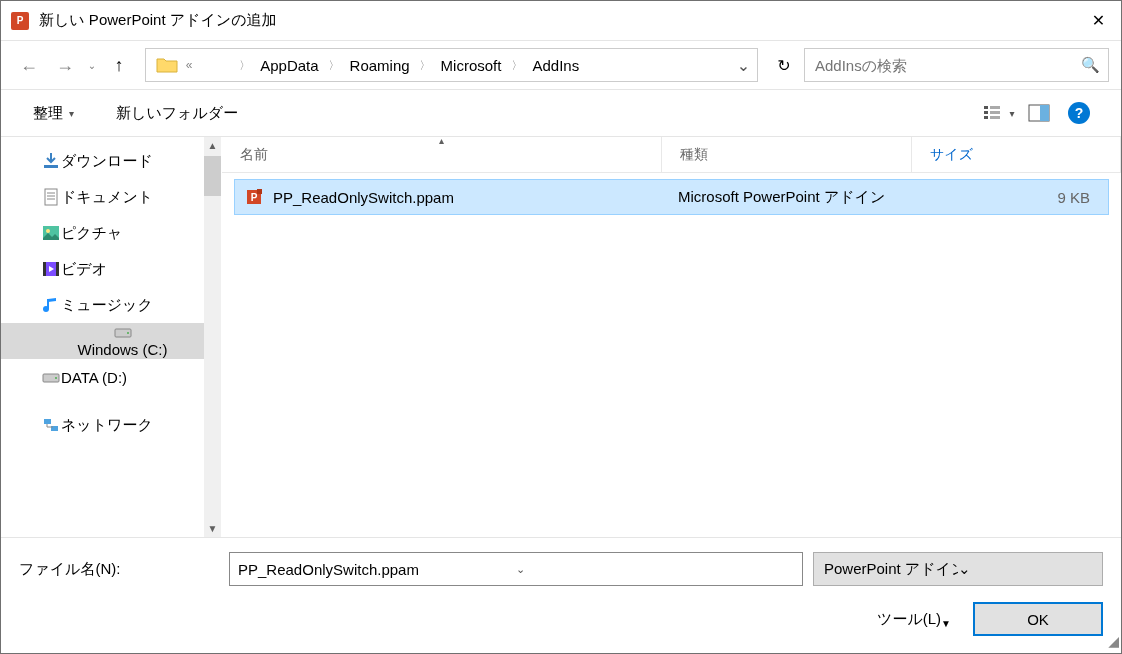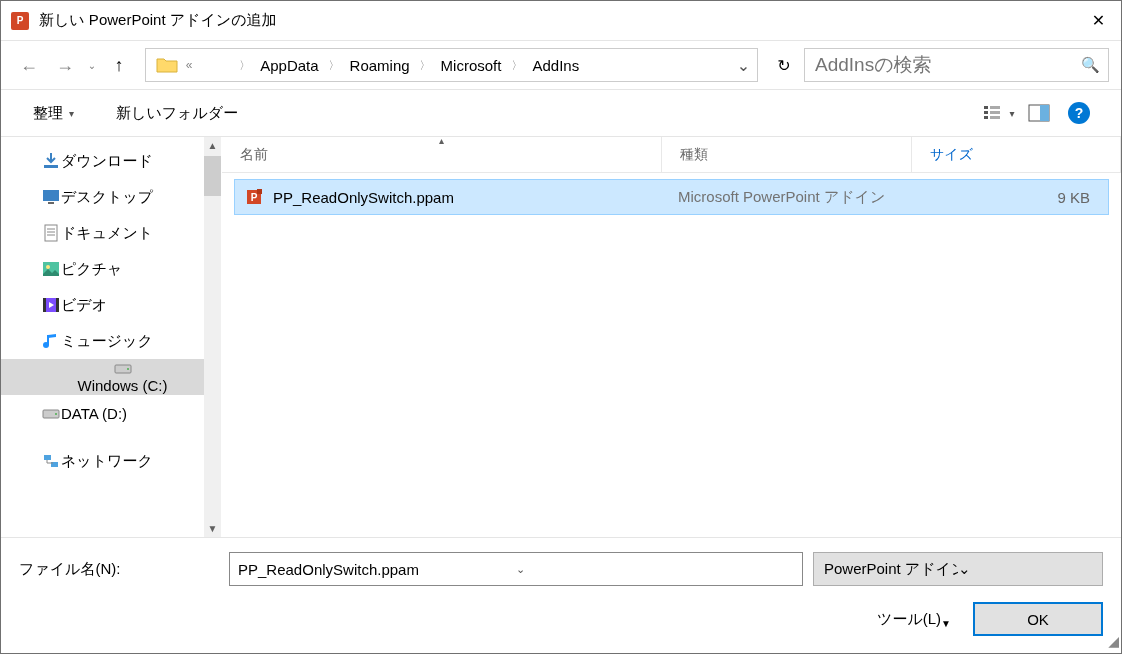--- a/index.html
+++ b/index.html
@@ -15,21 +15,21 @@
 .nav-btn.enabled { color: #000; }
 .nav-drop { width: 14px; color: #808080; font-size: 10px; display: flex; align-items: center; justify-content: center; height: 32px; }
 .addr-box { flex: 1; height: 34px; border: 1px solid #ccc; display: flex; align-items: center; margin: 0 6px; background: #fff; }
 .folder-ico { width: 22px; height: 18px; margin: 0 6px 0 10px; display: inline-block; }
 .chev { width: 10px; text-align: center; color: #888; font-size: 12px; }
 .crumb { padding: 0 6px; font-size: 15px; color: #000; height: 100%; display: flex; align-items: center; }
 .crumb-sep { color: #808080; padding: 0 4px; font-size: 11px; }
 .addr-drop { width: 28px; height: 100%; display: flex; align-items: center; justify-content: center; color: #555; border-left: 1px solid transparent; }
 .refresh-btn { width: 32px; display: flex; align-items: center; justify-content: center; color: #000; height: 34px; }
 .search-box { width: 305px; height: 34px; border: 1px solid #ccc; display: flex; align-items: center; padding: 0 8px; margin-left: 0; }
-.search-box input { border: none; outline: none; flex: 1; font-size: 19px; color: #555; background: transparent; }
+.search-box input { border: none; outline: none; flex: 1; font-size: 15px; color: #555; background: transparent; }
 .search-box .sicon { color: #555; font-size: 15px; }
 
 .toolbar { height: 48px; display: flex; align-items: center; padding: 0 26px; border-top: 1px solid #e5e5e5; border-bottom: 1px solid #e5e5e5; }
 .tool-item { font-size: 15px; color: #000; display: flex; align-items: center; gap: 6px; padding: 4px 6px; }
 .tool-drop { font-size: 10px; color: #555; }
 .tool-spacer { flex: 1; }
 .tool-icon-btn { width: 32px; height: 32px; display: flex; align-items: center; justify-content: center; margin-left: 8px; }
 .help-ico { width: 22px; height: 22px; border-radius: 50%; background: #0078d4; color: #fff; display: flex; align-items: center; justify-content: center; font-size: 14px; font-weight: bold; }
 
 .main { display: flex; height: 400px; }
@@ -47,21 +47,21 @@
 .fl-header { height: 36px; display: flex; align-items: center; border-bottom: 1px solid #e8e8e8; font-size: 14px; color: #666; position: relative; }
 .fl-col { padding: 0 18px; height: 100%; display: flex; align-items: center; border-right: 1px solid #e8e8e8; position: relative; }
 .fl-col.name { flex: 0 0 440px; }
 .fl-col.type { flex: 0 0 250px; }
 .fl-col.size { flex: 1; color: #0066cc; }
 .sort-caret { position: absolute; top: -2px; left: 50%; transform: translateX(-50%); font-size: 10px; color: #606060; }
 .fl-row { height: 36px; display: flex; align-items: center; font-size: 15px; margin: 6px 12px 0 12px; }
 .fl-row.selected { background: #cce8ff; border: 1px solid #99d1ff; }
 .fl-cell { padding: 0 10px; display: flex; align-items: center; gap: 10px; }
 .fl-cell.name { flex: 0 0 433px; color: #000; }
-.fl-cell.type { flex: 0 0 250px; color: #737373; }
+.fl-cell.type { flex: 0 0 250px; color: #000000; }
 .fl-cell.size { flex: 1; text-align: right; justify-content: flex-end; color: #666; padding-right: 18px; }
 .ppt-icon { width: 18px; height: 18px; display: inline-block; }
 
 .footer { border-top: 1px solid #e5e5e5; padding: 14px 18px 0 18px; }
 .fn-row { display: flex; align-items: center; gap: 10px; margin-bottom: 16px; }
 .fn-label { font-size: 15px; text-align: left; width: 200px; }
 .fn-input { flex: 1; height: 34px; border: 1px solid #888; display: flex; align-items: center; padding: 0 8px; }
 .fn-input span { flex: 1; font-size: 15px; }
 .fn-input .dd { color: #555; font-size: 11px; }
 .filter-sel { width: 290px; height: 34px; border: 1px solid #adadad; background: #e1e1e1; display: flex; align-items: center; padding: 0 10px; font-size: 15px; }
@@ -147,27 +147,20 @@
 
 <div class="main">
   <div class="tree">
     <div class="tree-inner" id="tree-inner">
         <div class="tree-item">
           <span class="ico"><svg viewBox="0 0 20 18">
               <path d="M10 1 v9 M6 6 l4 4 l4 -4" stroke="#3b82c4" stroke-width="2" fill="none"></path>
               <rect x="3" y="13" width="14" height="3" fill="#3b82c4"></rect>
             </svg></span>
           <span>ダウンロード</span>
-        </div>
-        <div class="tree-item">
-          <span class="ico"><svg viewBox="0 0 20 18">
-              <rect x="2" y="2" width="16" height="11" fill="#3b82c4"></rect>
-              <rect x="7" y="14" width="6" height="2" fill="#666"></rect>
-            </svg></span>
-          <span>デスクトップ</span>
         </div>
         <div class="tree-item">
           <span class="ico"><svg viewBox="0 0 20 18">
               <rect x="4" y="1" width="12" height="16" fill="#fff" stroke="#888"></rect>
               <line x1="6" y1="5" x2="14" y2="5" stroke="#888"></line>
               <line x1="6" y1="8" x2="14" y2="8" stroke="#888"></line>
               <line x1="6" y1="11" x2="14" y2="11" stroke="#888"></line>
             </svg></span>
           <span>ドキュメント</span>
         </div>

